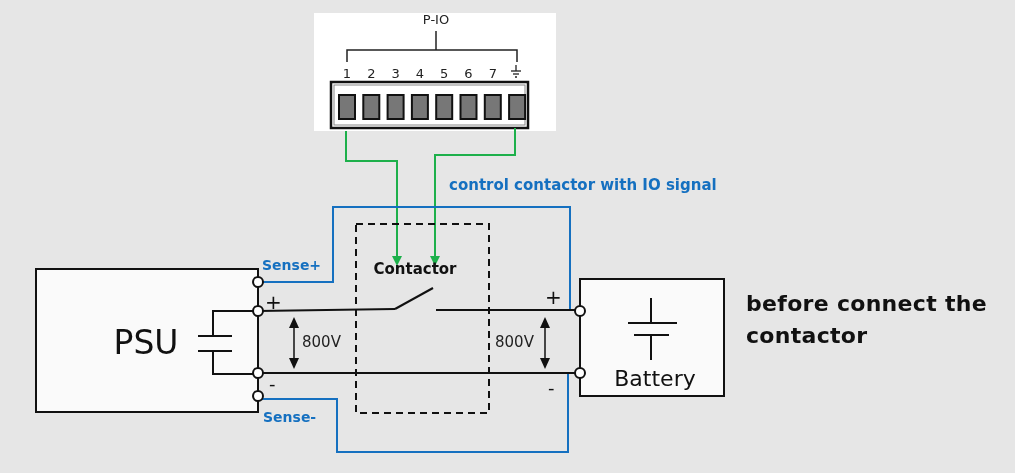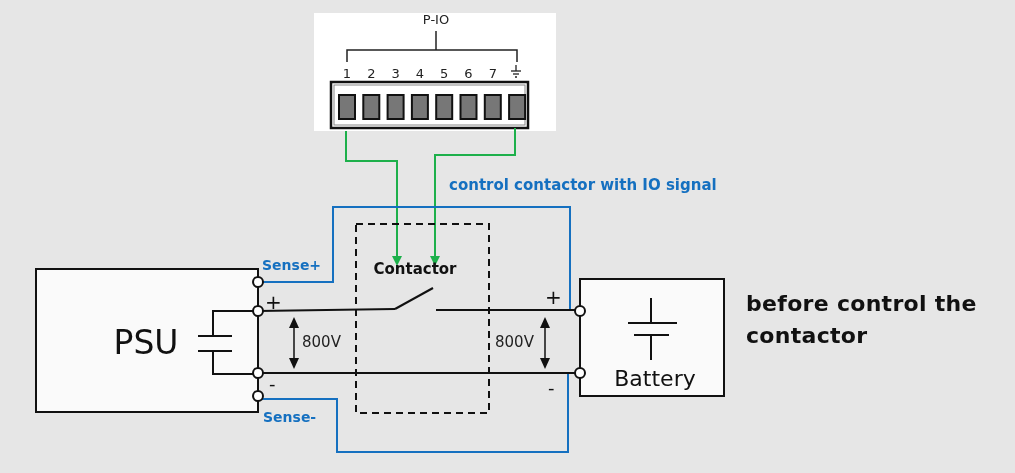--- a/index.html
+++ b/index.html
@@ -115,15 +115,15 @@
     <line x1="651" y1="335" x2="651" y2="360"></line>
   </g>
   <text x="655" y="386" text-anchor="middle" font-size="22" class="lbl" fill="#111">Battery</text>
   <g fill="#fff" stroke="#111" stroke-width="2">
     <circle cx="580" cy="311" r="5"></circle>
     <circle cx="580" cy="373" r="5"></circle>
   </g>
 </svg>
 
 <div class="note">
-  <div>before control the</div>
+  <div>before connect the</div>
   <div>contactor</div>
 </div>
 
 </body></html>

